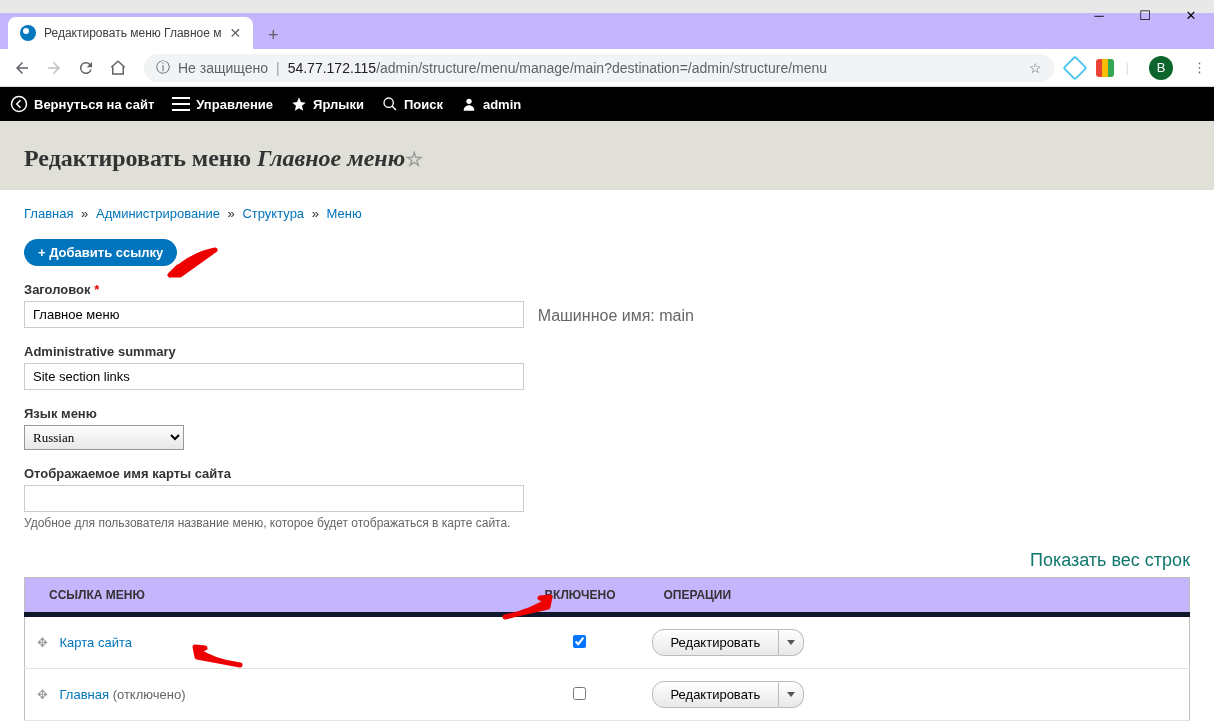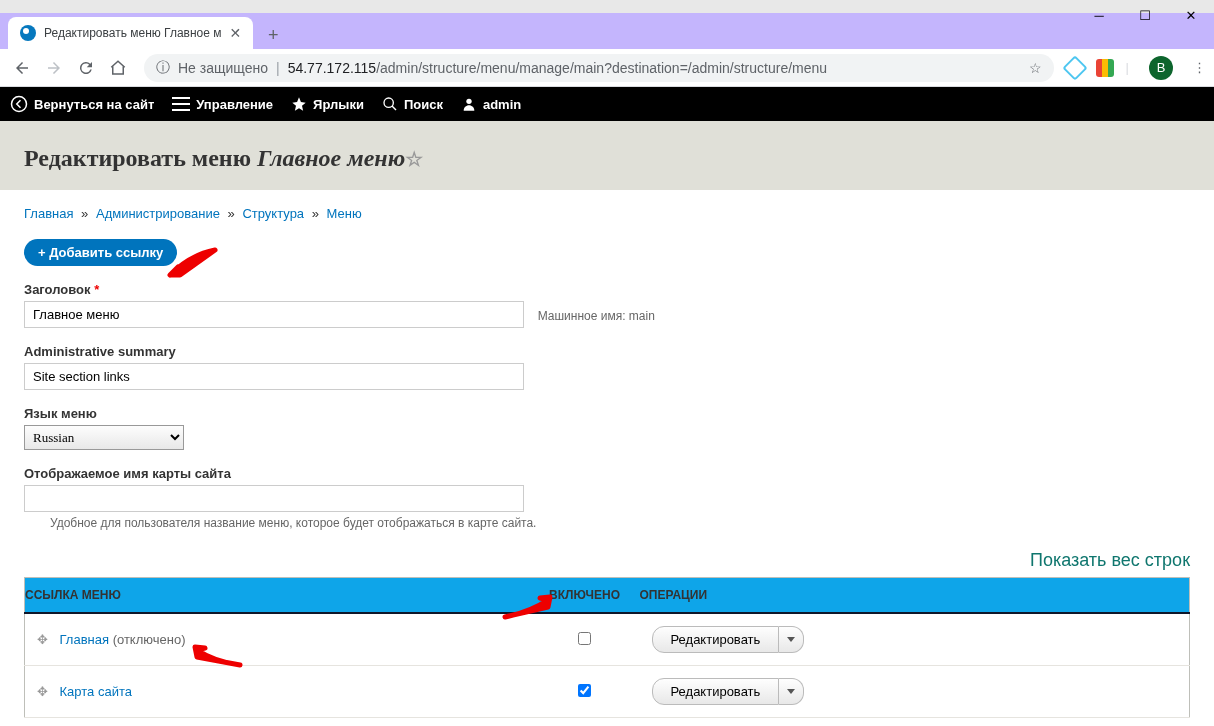--- a/index.html
+++ b/index.html
@@ -46,30 +46,30 @@
 .breadcrumb { font-size: 13px; margin-bottom: 18px; }
 .breadcrumb a { color: #0074bd; text-decoration: none; }
 .breadcrumb .sep { color: #333; margin: 0 4px; }
 
 .btn-primary { background: #0074bd; color: #fff; border: none; border-radius: 20px; padding: 6px 14px; font-size: 13px; font-weight: bold; cursor: pointer; font-family: inherit; }
 
 .form-item { margin-top: 16px; }
 .form-label { font-weight: bold; font-size: 13px; display: block; margin-bottom: 4px; }
 .form-label .req { color: #e00; }
 .form-input { width: 500px; padding: 5px 8px; border: 1px solid #ccc; font-size: 13px; font-family: inherit; }
-.machine-name { font-size: 12px; color: #666; margin-left: 10px; vertical-align: middle; }
+.machine-name { font-size: 16px; color: #666; margin-left: 10px; vertical-align: middle; }
 .form-select { width: 160px; padding: 3px 4px; border: 1px solid #999; background: linear-gradient(#fdfdfd, #e8e8e8); font-size: 13px; font-family: Liberation Serif, serif; }
-.form-desc { font-size: 12px; color: #666; margin-top: 4px; margin-left: 26px; }
+.form-desc { font-size: 12px; color: #666; margin-top: 4px; }
 
 .weights-link { text-align: right; margin-top: 20px; }
 .weights-link a { color: #0f766e; text-decoration: none; font-size: 18px; }
 
 
 .menu-table { width: 100%; border-collapse: collapse; margin-top: 6px; border: 1px solid #bebfb9; }
-.menu-table th { background: #0ea5e9; text-align: left; padding: 10px 0; font-size: 12px; font-weight: bold; color: #333; text-transform: uppercase; border-bottom: 2px solid #0f172a; }
+.menu-table th { background: #c4b5fd; text-align: left; padding: 10px 24px; font-size: 12px; font-weight: bold; color: #333; text-transform: uppercase; border-bottom: 5px solid #0f172a; }
 .menu-table td { padding: 12px; border-bottom: 1px solid #e6e4df; vertical-align: middle; }
 .drag-handle { color: #999; cursor: move; margin-right: 8px; }
 .menu-link { color: #0074bd; text-decoration: none; }
 .disabled-suffix { color: #666; }
 .ops-btn { display: inline-flex; }
 .ops-main { background: linear-gradient(#fefefe, #e8e8e8); border: 1px solid #bbb; border-radius: 12px 0 0 12px; padding: 5px 18px; font-size: 13px; cursor: pointer; font-family: inherit; }
 .ops-drop { background: linear-gradient(#fefefe, #e8e8e8); border: 1px solid #bbb; border-left: none; border-radius: 0 12px 12px 0; padding: 5px 8px; cursor: pointer; display: flex; align-items: center; }
 
 
 .arrow { position: absolute; z-index: 100; pointer-events: none; }
@@ -239,44 +239,44 @@
   <table class="menu-table">
     <thead>
       <tr>
         <th>ССЫЛКА МЕНЮ</th>
         <th style="width:110px;text-align:center">ВКЛЮЧЕНО</th>
         <th style="width:200px">ОПЕРАЦИИ</th>
         <th style="width:350px"></th>
       </tr>
     </thead>
     <tbody id="menu-rows">
+        <tr>
+          <td><span class="drag-handle">✥</span> <a href="#" class="menu-link">Карта сайта</a> </td>
+          <td style="text-align:center"><input type="checkbox" checked="" style=""></td>
+          <td><span class="ops-btn">
+              <button class="ops-main">Редактировать</button>
+              <button class="ops-drop">
+                <svg width="8" height="6">
+                  <path d="M0 0l4 5 4-5z" fill="#555"></path>
+                </svg>
+              </button>
+            </span></td>
+          <td></td>
+        </tr>
         <tr>
           <td><span class="drag-handle">✥</span> <a href="#" class="menu-link">Главная</a> <span class="disabled-suffix">(отключено)</span></td>
           <td style="text-align:center"><input type="checkbox" style=""></td>
           <td><span class="ops-btn">
               <button class="ops-main">Редактировать</button>
               <button class="ops-drop">
                 <svg width="8" height="6">
                   <path d="M0 0l4 5 4-5z" fill="#555"></path>
                 </svg>
               </button>
             </span></td>
           <td></td>
         </tr>
-        <tr>
-          <td><span class="drag-handle">✥</span> <a href="#" class="menu-link">Карта сайта</a> </td>
-          <td style="text-align:center"><input type="checkbox" checked="" style=""></td>
-          <td><span class="ops-btn">
-              <button class="ops-main">Редактировать</button>
-              <button class="ops-drop">
-                <svg width="8" height="6">
-                  <path d="M0 0l4 5 4-5z" fill="#555"></path>
-                </svg>
-              </button>
-            </span></td>
-          <td></td>
-        </tr>
       </tbody>
   </table>
 
   
 
 </div>
 
 </body></html>

